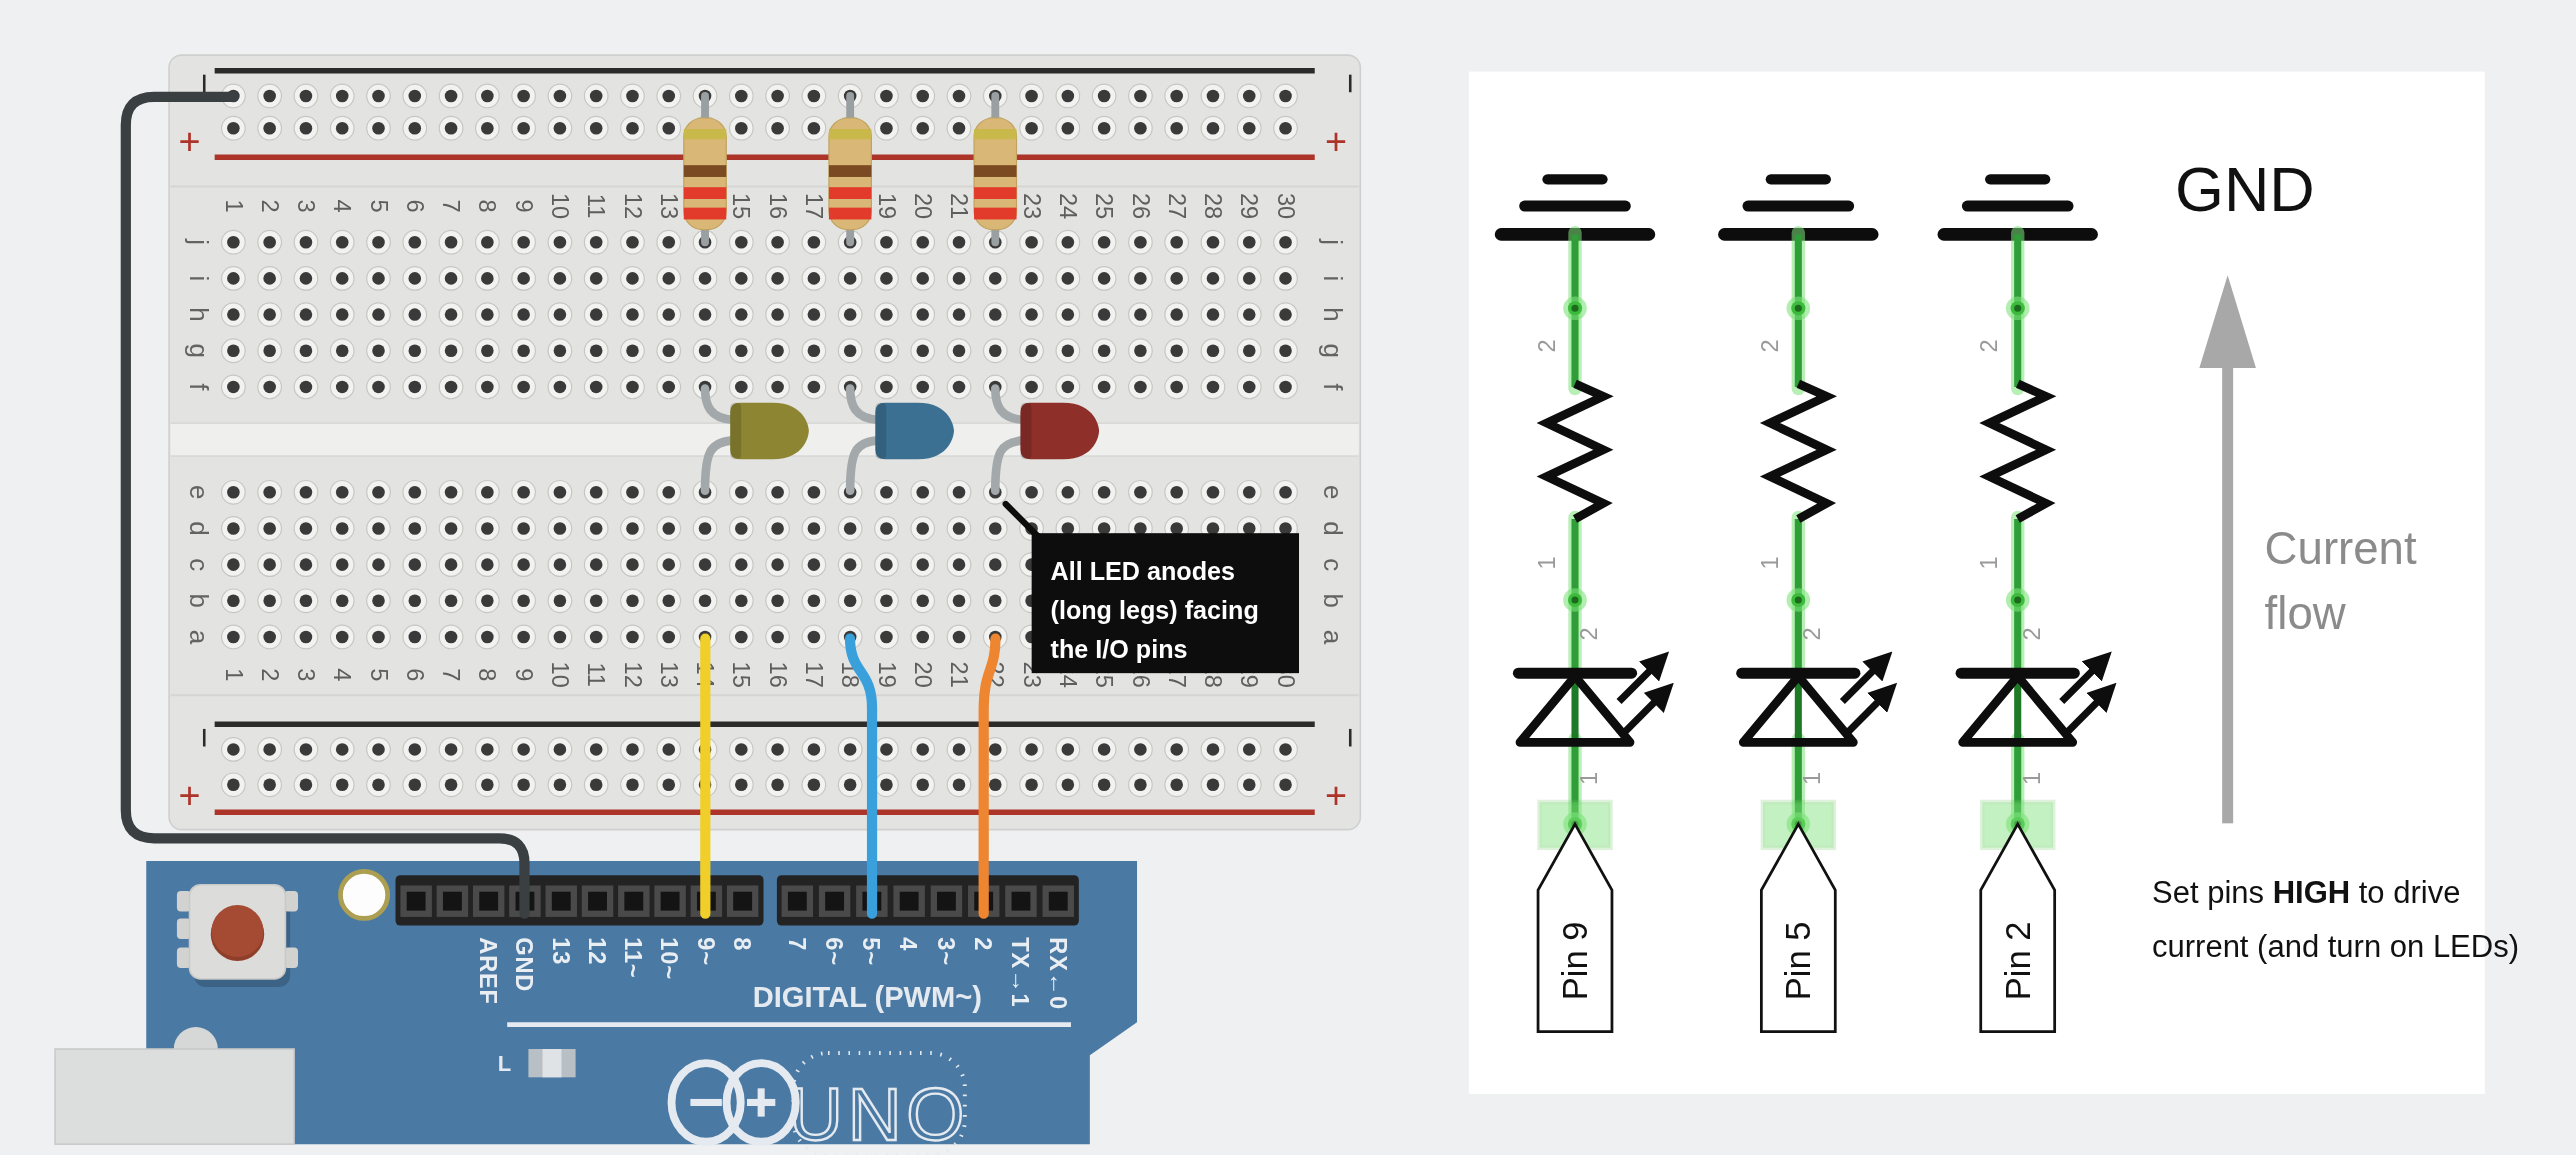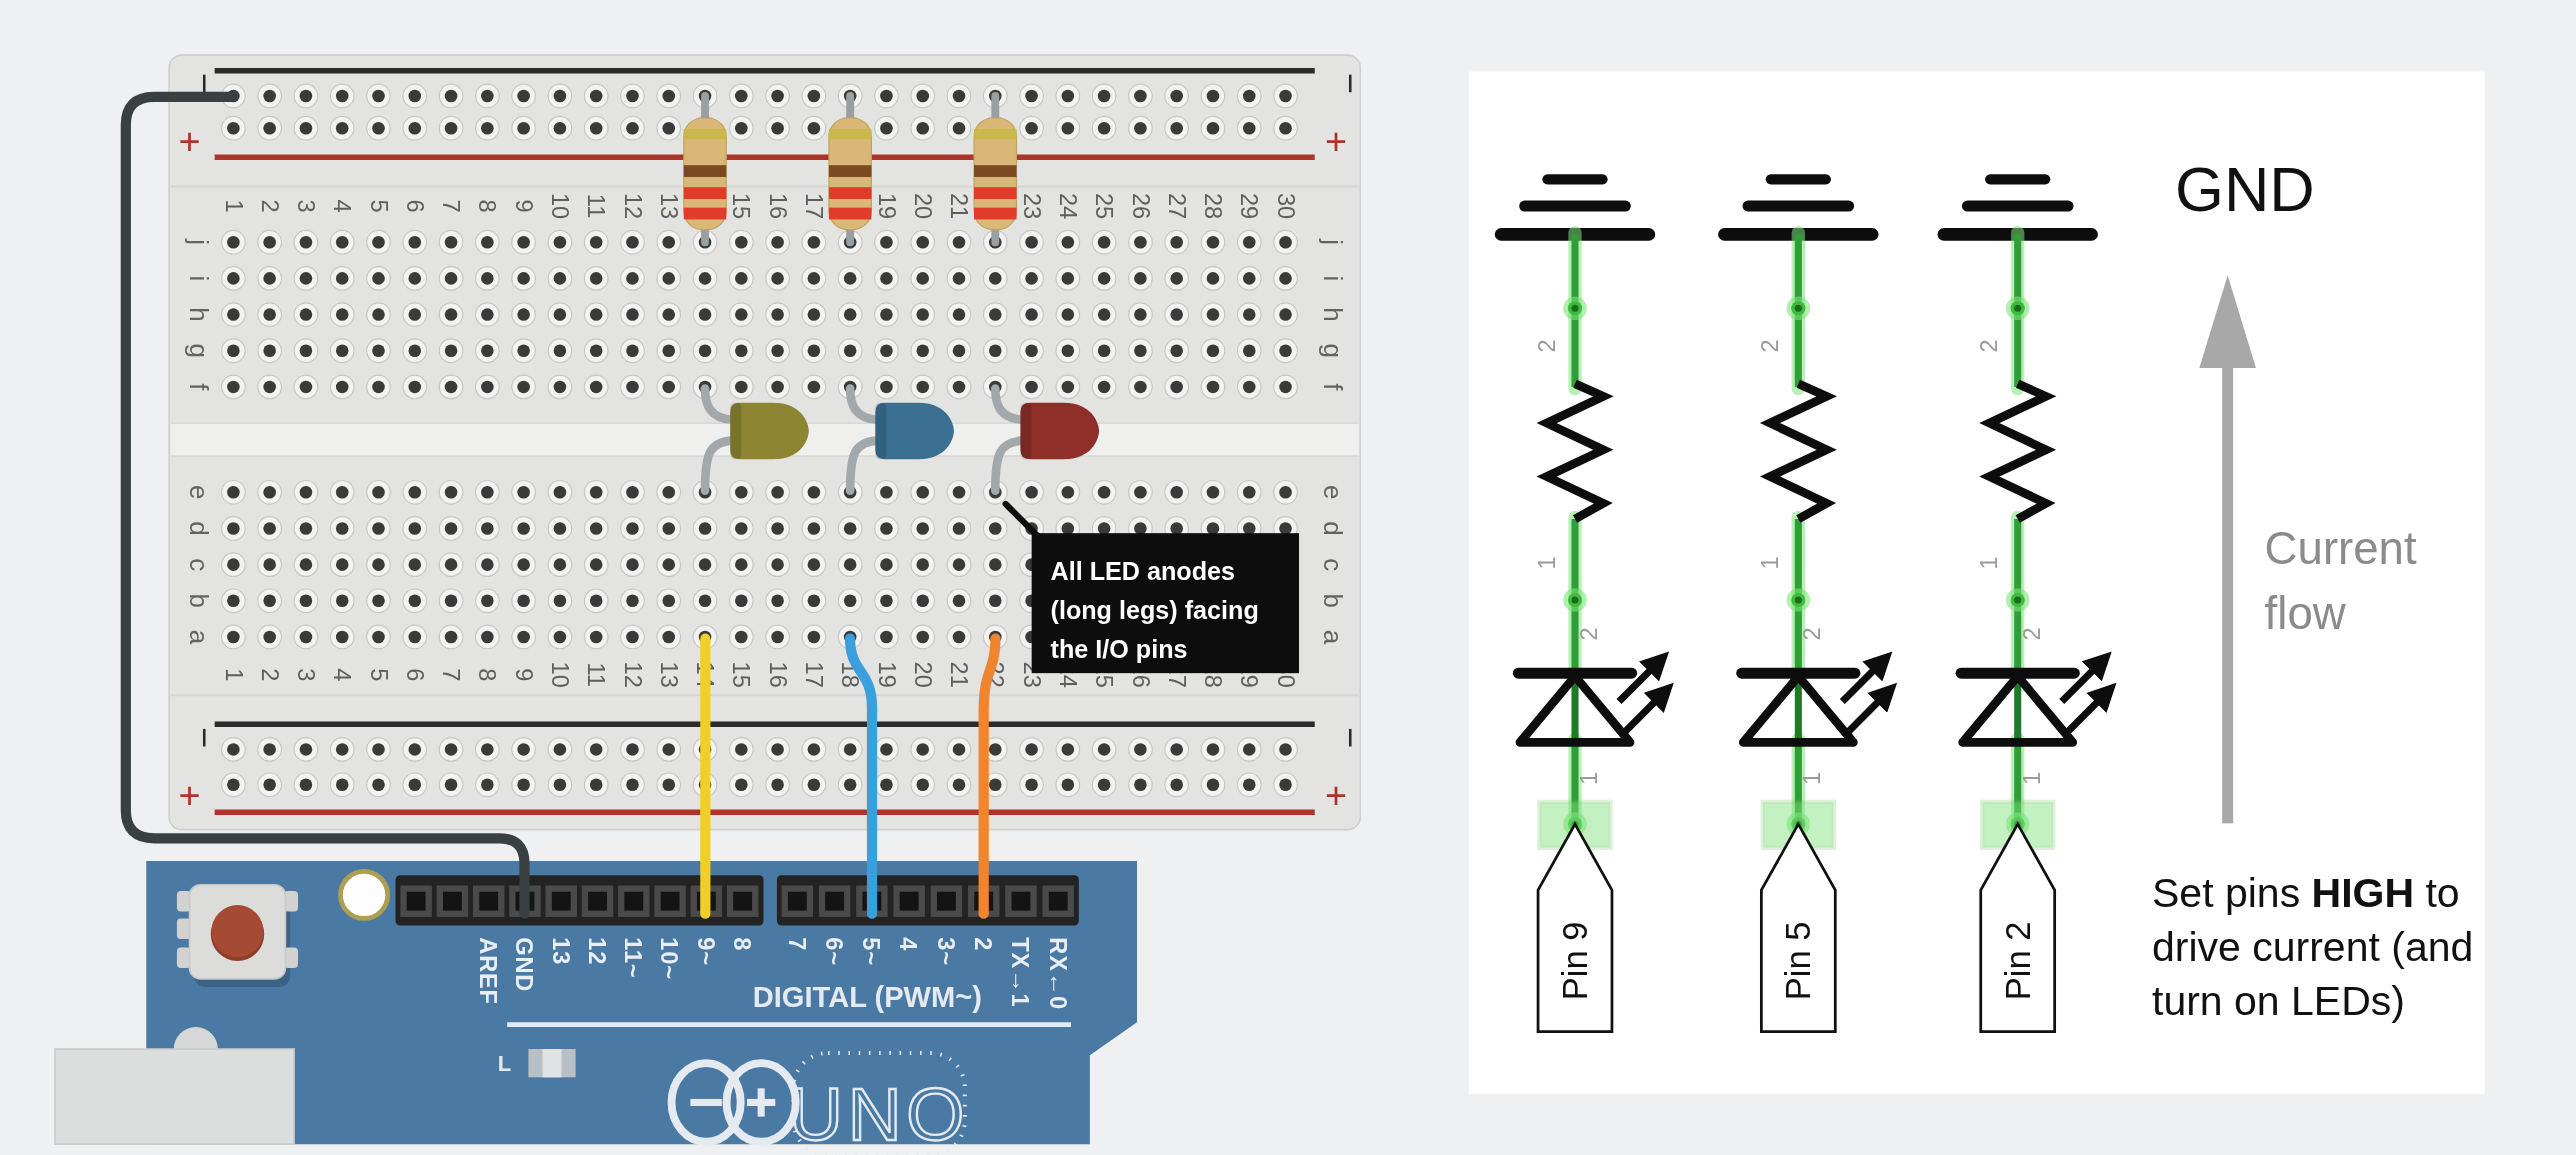--- a/index.html
+++ b/index.html
@@ -48,21 +48,21 @@
   .panel{fill:var(--panel-bg,#ffffff);}
   .sch-black{stroke:#0d0d0d;fill:none;}
   .gnd-text{fill:#111;font-size:80px;}
   .flow-text{fill:#8b8b8b;font-size:58px;}
   .flow-arrow{fill:#a8a8a8;}
   .flag{fill:#ffffff;stroke:#111;stroke-width:3.5;}
   .flag-text{fill:#111;font-size:44px;}
   .term-label{fill:#9a9a9a;font-size:30px;}
 
   #note{position:absolute;left:2152px;top:866px;width:397px;
-        font-size:41px;line-height:54px;color:#111;}
+        font-size:31px;line-height:54px;color:#111;}
 </style>
 </head>
 <body>
 
 <div id="stage">
 <svg width="2576" height="1156" viewBox="0 0 3276 1470">
   <defs>
     <marker id="ah" viewBox="0 0 10 10" refX="7" refY="5" markerWidth="4" markerHeight="4" orient="auto">
       <path d="M0 0 L10 5 L0 10 z" fill="#0d0d0d"></path>
     </marker>

